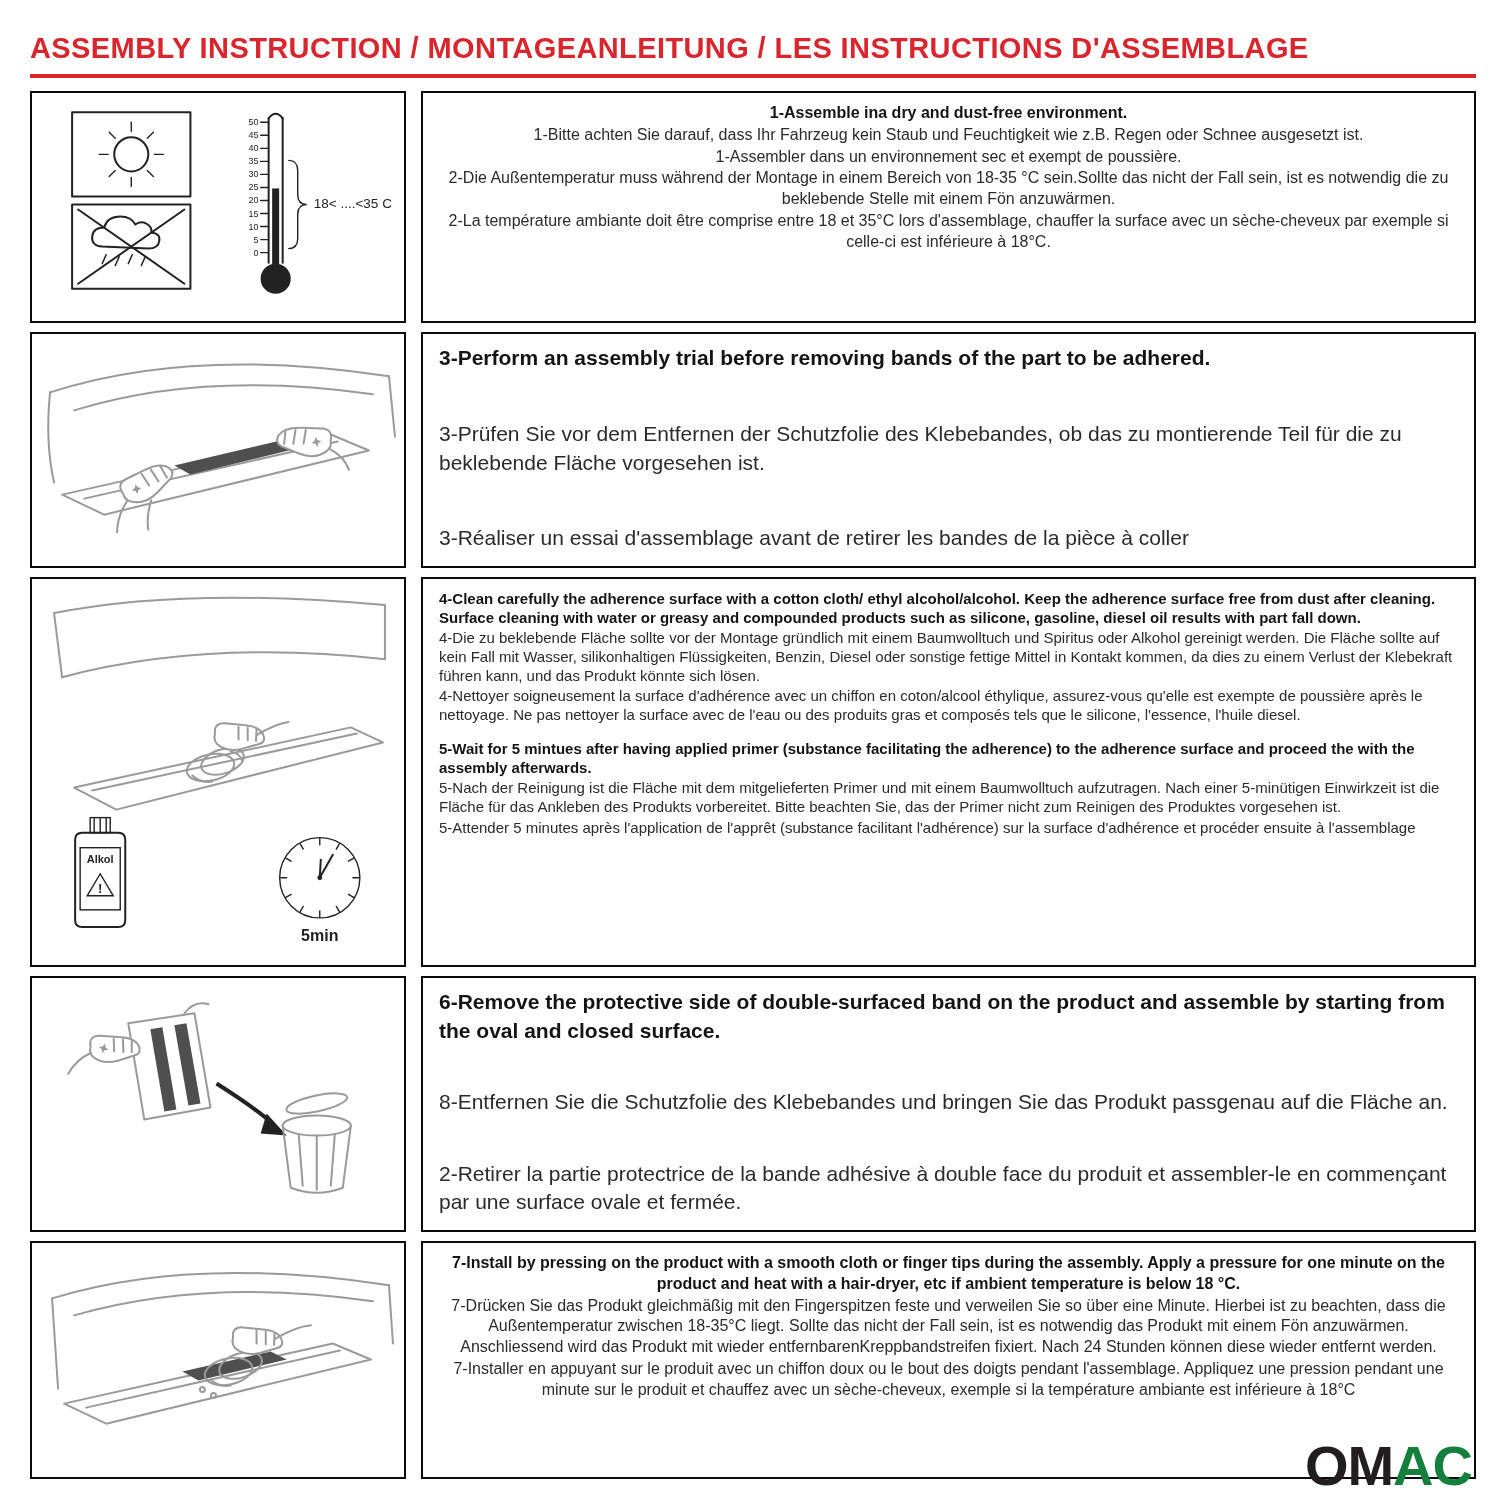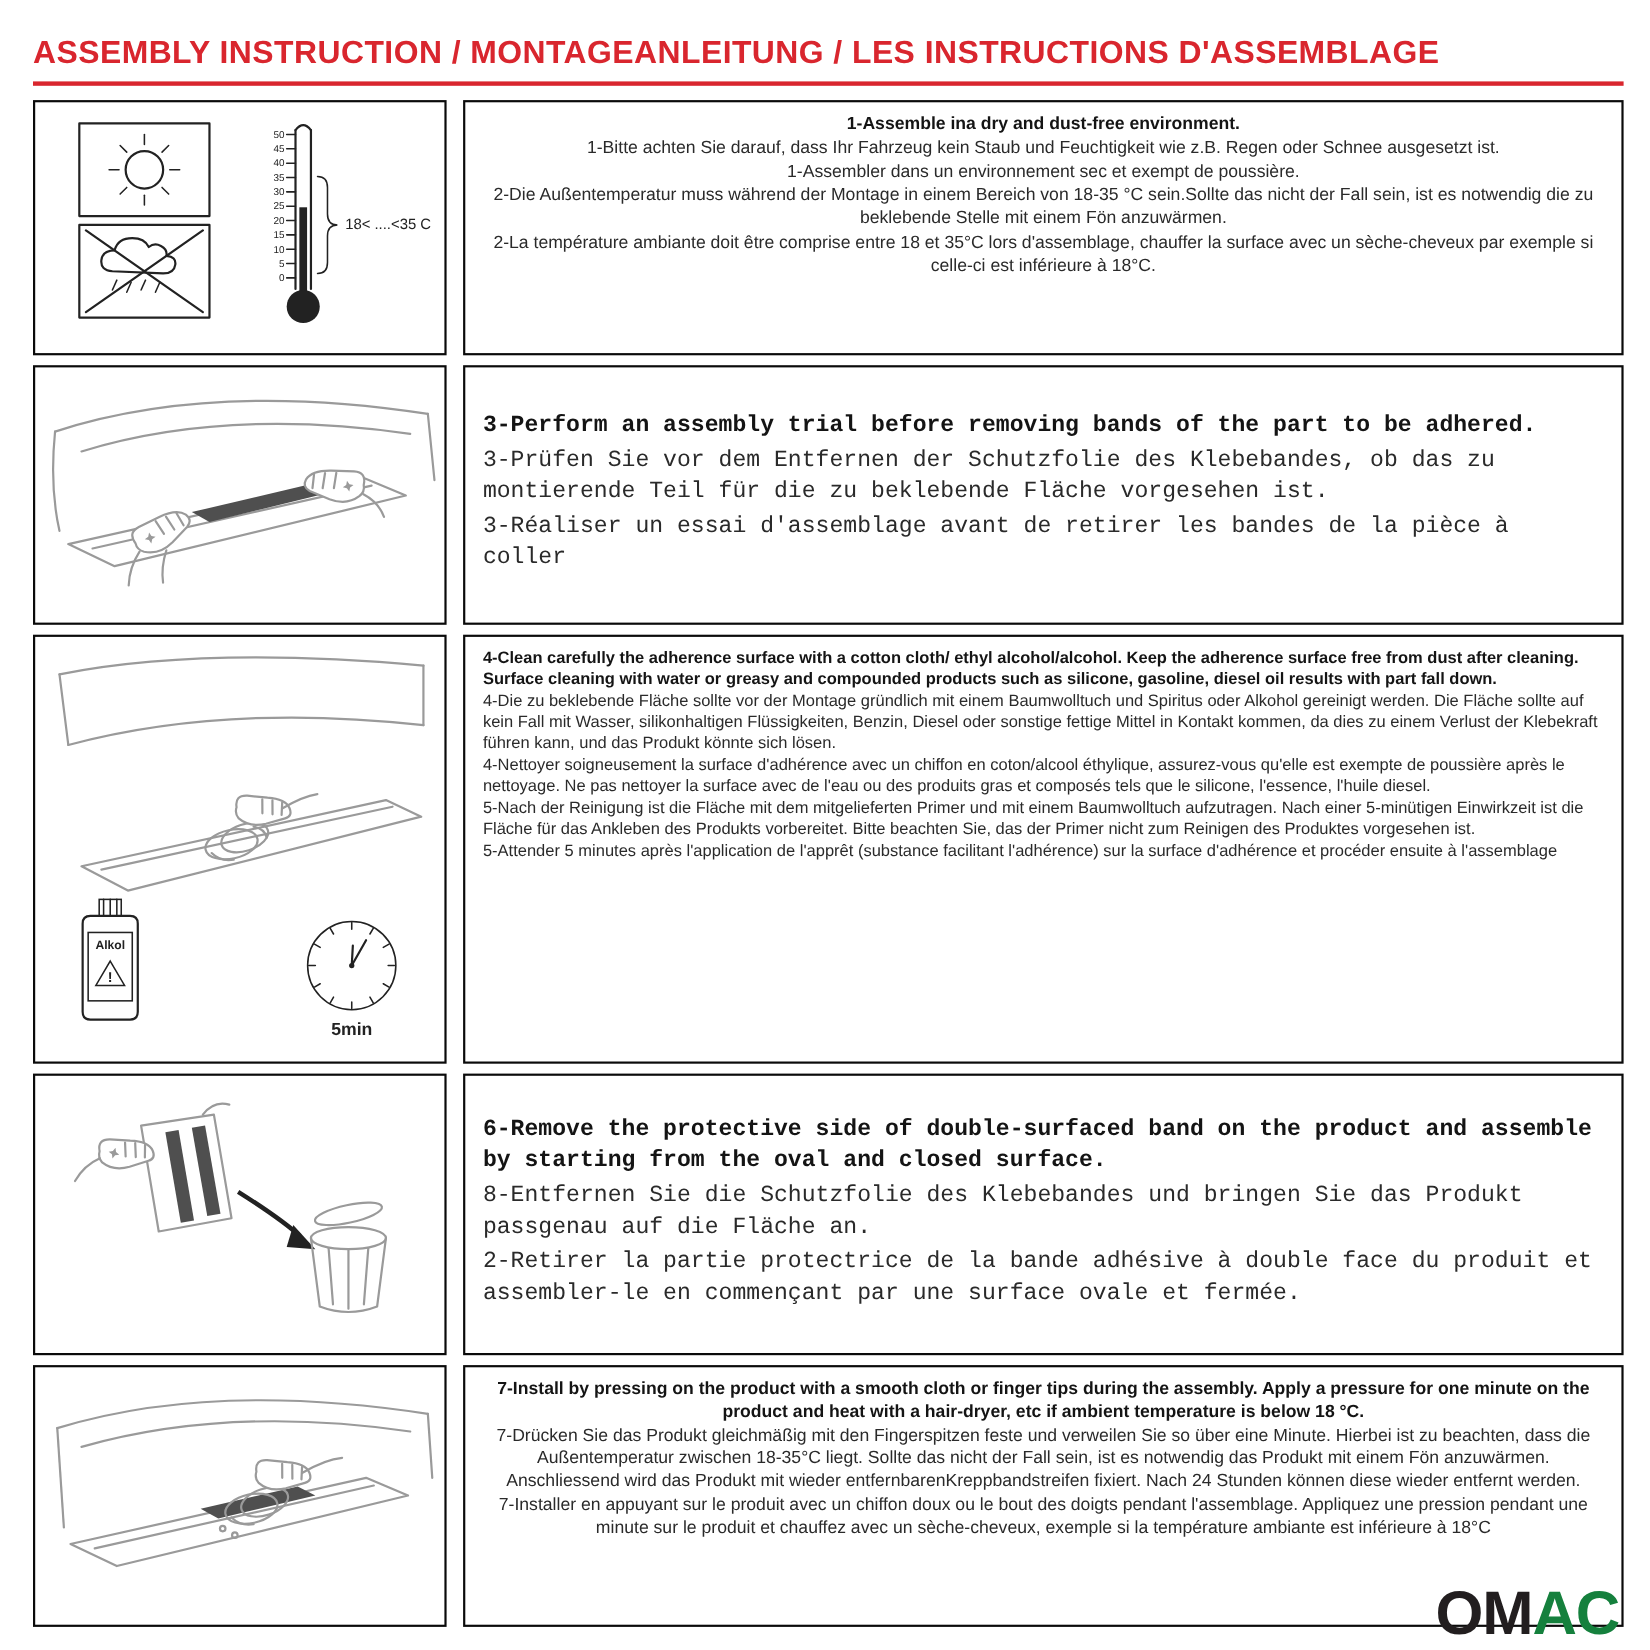--- a/index.html
+++ b/index.html
@@ -15,21 +15,21 @@
   }
   .title-rule { height:4px; background:#d9262e; margin:9px 0 13px 0; }
 
   .row { display:flex; gap:15px; margin-bottom:9px; align-items:stretch; }
   .img-box {
     flex:0 0 376px; width:376px; border:2px solid #0a0a0a; background:#fff;
     display:flex; align-items:center; justify-content:center; overflow:hidden;
   }
   .img-box svg { display:block; width:100%; height:100%; }
   .text-box { flex:1; border:2px solid #0a0a0a; background:#fff; padding:10px 16px; overflow:hidden; }
-  .text-box.center { display:flex; flex-direction:column; justify-content:center;font-family:Liberation Mono, monospace; }
+  .text-box.center { display:flex; flex-direction:column; justify-content:space-between; }
 
   .row-1 { height:232px; }
   .row-2 { height:236px; }
   .row-3 { height:390px; }
   .row-4 { height:256px; }
   .row-5 { height:238px; }
 
   .text-small p { font-size:16px; line-height:1.3;  margin-bottom:1px;text-align:center; }
   .text-xs    p { font-size:15px; line-height:1.27; margin-bottom:1px; }
   .text-large p { font-size:21px; line-height:1.36; margin-bottom:3px; }
@@ -218,20 +218,21 @@
           <line class="ink" x1="0" y1="0" x2="13" y2="-23"></line>
           <circle r="2.4" fill="#222"></circle>
           <text class="lbl" x="0" y="63" font-size="16" font-weight="bold" text-anchor="middle">5min</text>
         </g>
       </svg>
     </div>
     <div class="text-box text-xs">
       <p class="b">4-Clean carefully the adherence surface with a cotton cloth/ ethyl alcohol/alcohol. Keep the adherence surface free from dust after cleaning. Surface cleaning with water or greasy and compounded products such as silicone, gasoline, diesel oil results with part fall down.</p>
       <p>4-Die zu beklebende Fläche sollte vor der Montage gründlich mit einem Baumwolltuch und Spiritus oder Alkohol gereinigt werden. Die Fläche sollte auf kein Fall mit Wasser, silikonhaltigen Flüssigkeiten, Benzin, Diesel oder sonstige fettige Mittel in Kontakt kommen, da dies zu einem Verlust der Klebekraft führen kann, und das Produkt könnte sich lösen.</p>
       <p>4-Nettoyer soigneusement la surface d'adhérence avec un chiffon en coton/alcool éthylique, assurez-vous qu'elle est exempte de poussière après le nettoyage. Ne pas nettoyer la surface avec de l'eau ou des produits gras et composés tels que le silicone, l'essence, l'huile diesel.</p>
+      <p class="b gap">5-Wait for 5 mintues after having applied primer (substance facilitating the adherence) to the adherence surface and proceed the with the assembly afterwards.</p>
       <p>5-Nach der Reinigung ist die Fläche mit dem mitgelieferten Primer und mit einem Baumwolltuch aufzutragen. Nach einer 5-minütigen Einwirkzeit ist die Fläche für das Ankleben des Produkts vorbereitet. Bitte beachten Sie, das der Primer nicht zum Reinigen des Produktes vorgesehen ist.</p>
       <p>5-Attender 5 minutes après l'application de l'apprêt (substance facilitant l'adhérence) sur la surface d'adhérence et procéder ensuite à l'assemblage</p>
     </div>
   </section>
 
   <section class="row row-4">
     <div class="img-box">
       <svg viewBox="0 0 371 217">
         <g class="gray">
           <polygon points="96,28 162,18 178,112 112,124" fill="#fff"></polygon>

